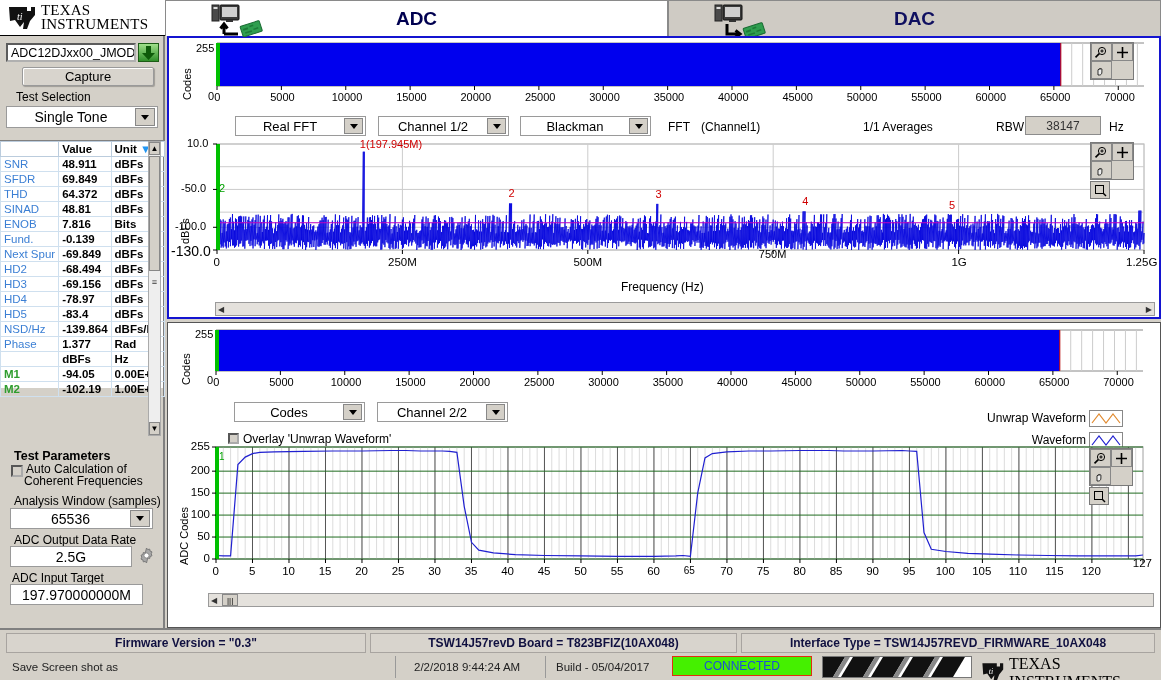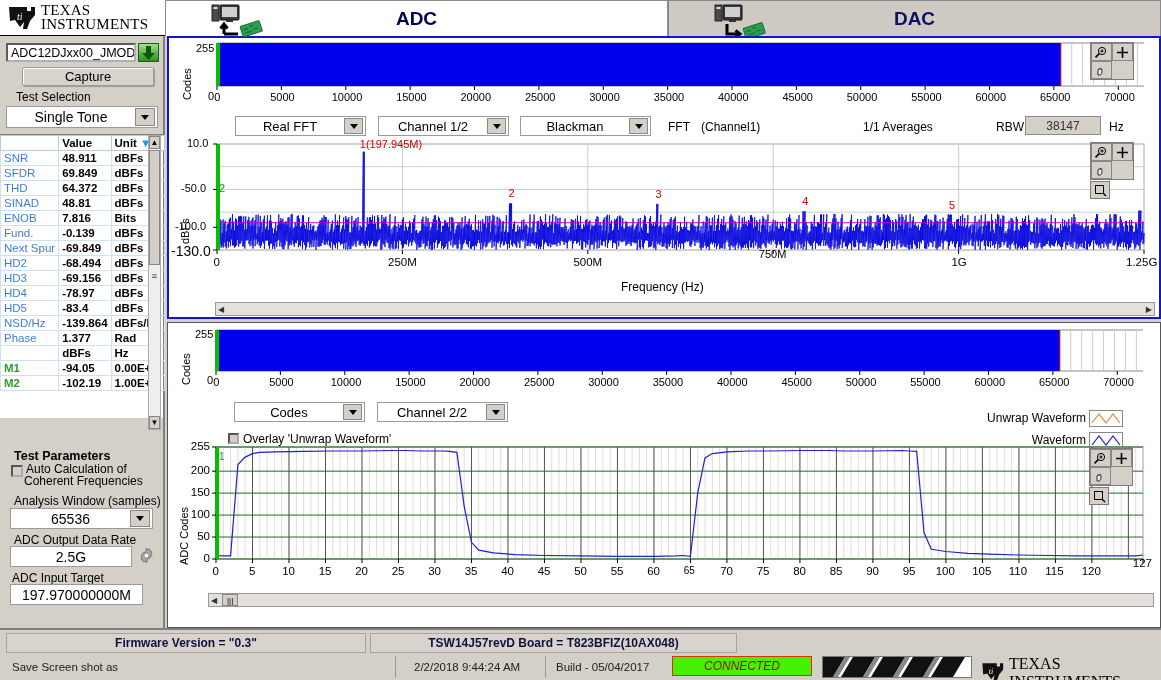--- a/index.html
+++ b/index.html
@@ -53,21 +53,21 @@
       display: flex; align-items: center; justify-content: center; }
   .combo .cv { flex: 1; text-align: center; }
   .combo .arrow { width: 18px; height: 100%; background: #d4d0c8; border: 1px solid #888;
       display: flex; align-items: center; justify-content: center; }
   .combo .arrow i { width: 0; height: 0; border-left: 4px solid transparent; border-right: 4px solid transparent;
       border-top: 5px solid #000; display: block; }
   #test-sel { left: 6px; top: 70px; width: 152px; height: 22px; font-size: 14px; }
   #test-sel .arrow { margin-right: 2px; height: 18px; width: 20px; }
 
   
-  #res { position: absolute; left: 0; top: 98px; width: 163px; height: 284px; background: #fff;
+  #res { position: absolute; left: 0; top: 104px; width: 163px; height: 248px; background: #fff;
          border-top: 1px solid #808080; }
   #res table { border-collapse: collapse; width: 148px; font-size: 11.5px; }
   #res th { background: #fff; color: #000; font-weight: bold; height: 15px;
             border: 1px solid #bcd; text-align: left; padding: 0 3px; }
   #res td { height: 15px; border: 1px solid #cfe0ef; padding: 0 3px; white-space: nowrap; overflow: hidden; }
   #res td.k { color: #3b7fd4; width: 52px; }
   #res td.k.m { color: #2e9d2e; font-weight: bold; }
   #res td.v { font-weight: bold; width: 52px; }
   #res td.u { font-weight: bold; width: 44px; }
   .vscroll { position: absolute; right: 2px; top: 0; width: 13px; height: 295px;
@@ -113,21 +113,21 @@
   .ctl-combo .arrow i { width: 0; height: 0; border-left: 4px solid transparent;
       border-right: 4px solid transparent; border-top: 5px solid #000; }
 
   
   #status { position: absolute; left: 0; top: 628px; width: 1161px; height: 52px; background: #d4d0c8;
       border-top: 2px solid #808080; }
   .sfield { position: absolute; height: 20px; background: #d8d4cd; border: 1px solid #a8a4a0;
       display: flex; align-items: center; justify-content: center; font-size: 12px; font-weight: bold; color: #101040; }
   .sline2 { position: absolute; font-size: 11.5px; color: #222; }
   #connbadge { position: absolute; background: #45f000; border: 1px solid #e03010;
-      display: flex; align-items: center; justify-content: center; font-size: 12px; color: #7f1d1d; font-style: italic; }
+      display: flex; align-items: center; justify-content: center; font-size: 12px; color: #1d4ed8; }
   .divl { position: absolute; width: 1px; background: #999; }
 </style>
 </head>
 <body>
 
 <div id="app">
 
   <div id="tabbar">
     <div id="logobox">
       <div class="ti-logo">
@@ -878,20 +878,21 @@
 
     <div class="hscroll" style="left:40px;top:270px;width:946px;justify-content:flex-start;gap:5px;">
       <span class="ar">◀</span>
       <span style="width:16px;height:12px;background:#d4d0c8;border:1px solid #888;display:flex;align-items:center;justify-content:center;font-size:8px;">|||</span>
     </div>
   </div>
 
   <div id="status">
     <div class="sfield" style="left:6px;top:3px;width:360px;">Firmware Version = "0.3"</div>
     <div class="sfield" style="left:370px;top:3px;width:367px;">TSW14J57revD Board = T823BFIZ(10AX048)</div>
+    <div class="sfield" style="left:741px;top:3px;width:414px;">Interface Type = TSW14J57REVD_FIRMWARE_10AX048</div>
 
     <div class="sline2" style="left:12px;top:31px;">Save Screen shot as</div>
     <div class="divl" style="left:395px;top:26px;height:22px;"></div>
     <div class="sline2" style="left:414px;top:31px;">2/2/2018 9:44:24 AM</div>
     <div class="divl" style="left:545px;top:26px;height:22px;"></div>
     <div class="sline2" style="left:556px;top:31px;">Build  - 05/04/2017</div>
     <div id="connbadge" style="left:672px;top:26px;width:140px;height:20px;">CONNECTED</div>
 
     <div style="position:absolute;left:822px;top:26px;width:150px;height:22px;overflow:hidden;border:1px solid #777;">
       <svg width="148" height="20" viewBox="0 0 148 20" preserveAspectRatio="none">

